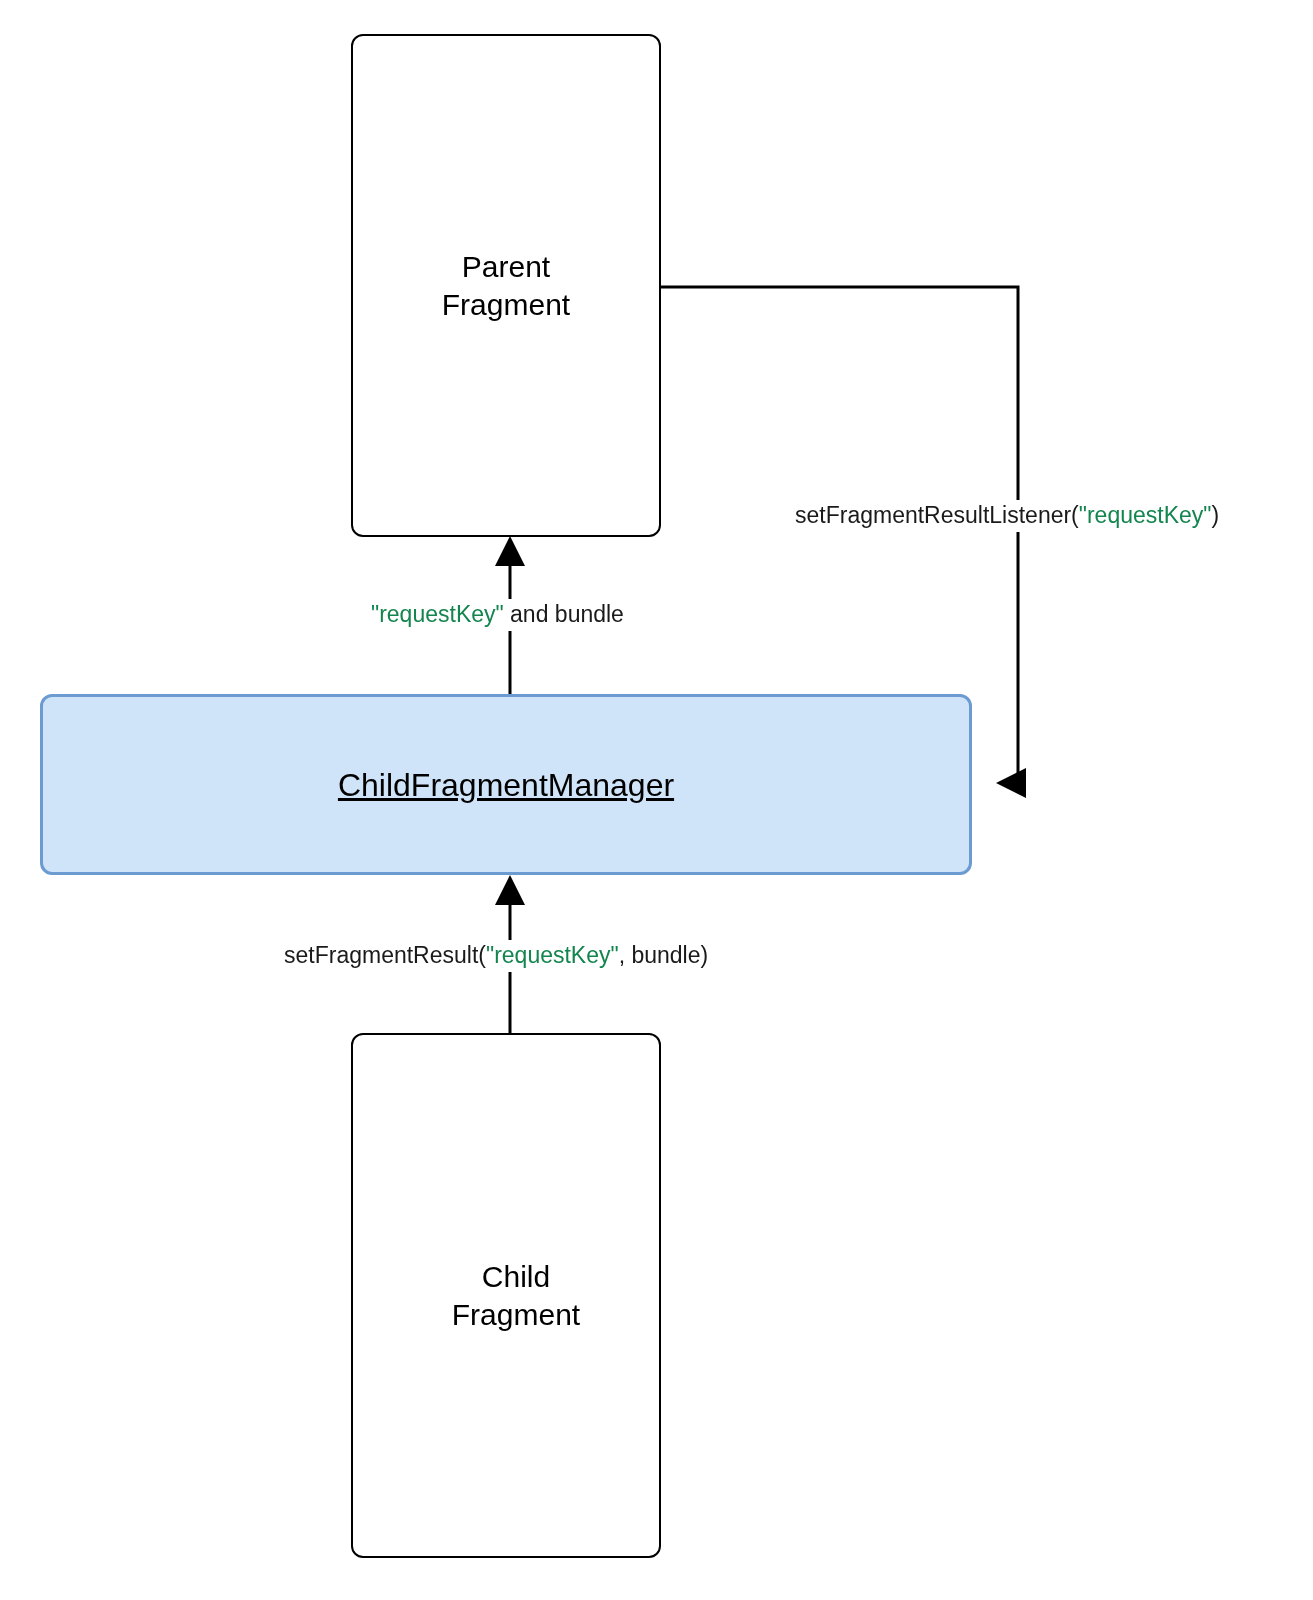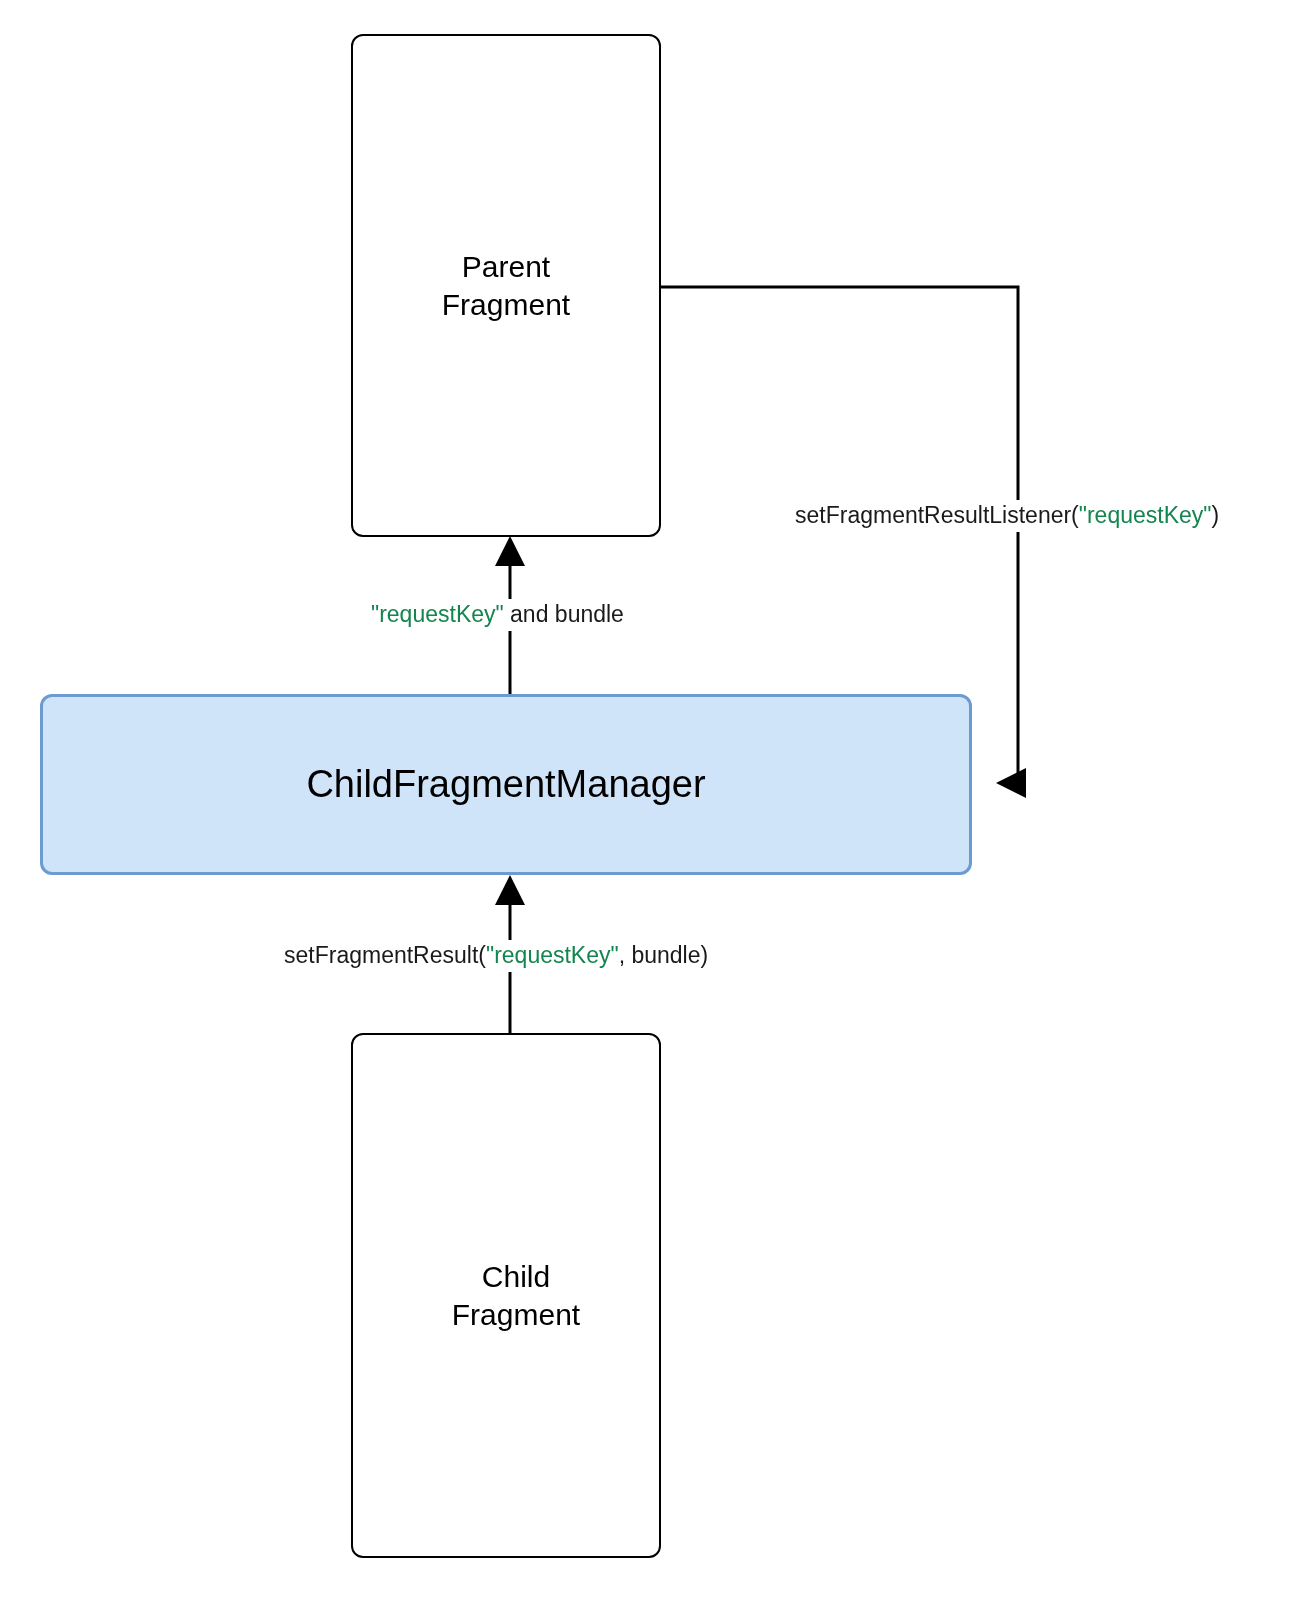--- a/index.html
+++ b/index.html
@@ -34,21 +34,22 @@
   }
   .node.plain {
     background: #ffffff;
     border: 2px solid #000000;
     border-radius: 12px;
     font-size: 30px;
     color: #000000;
   }
   .node.highlight {
     border-radius: 12px;
-    font-size: 38px;
+    font-size: 32px;
+    text-decoration: underline;
   }
   #parent-fragment-node {
     left: 351px;
     top: 34px;
     width: 310px;
     height: 503px;
   }
   #child-fragment-manager-node {
     left: 40px;
     top: 694px;

